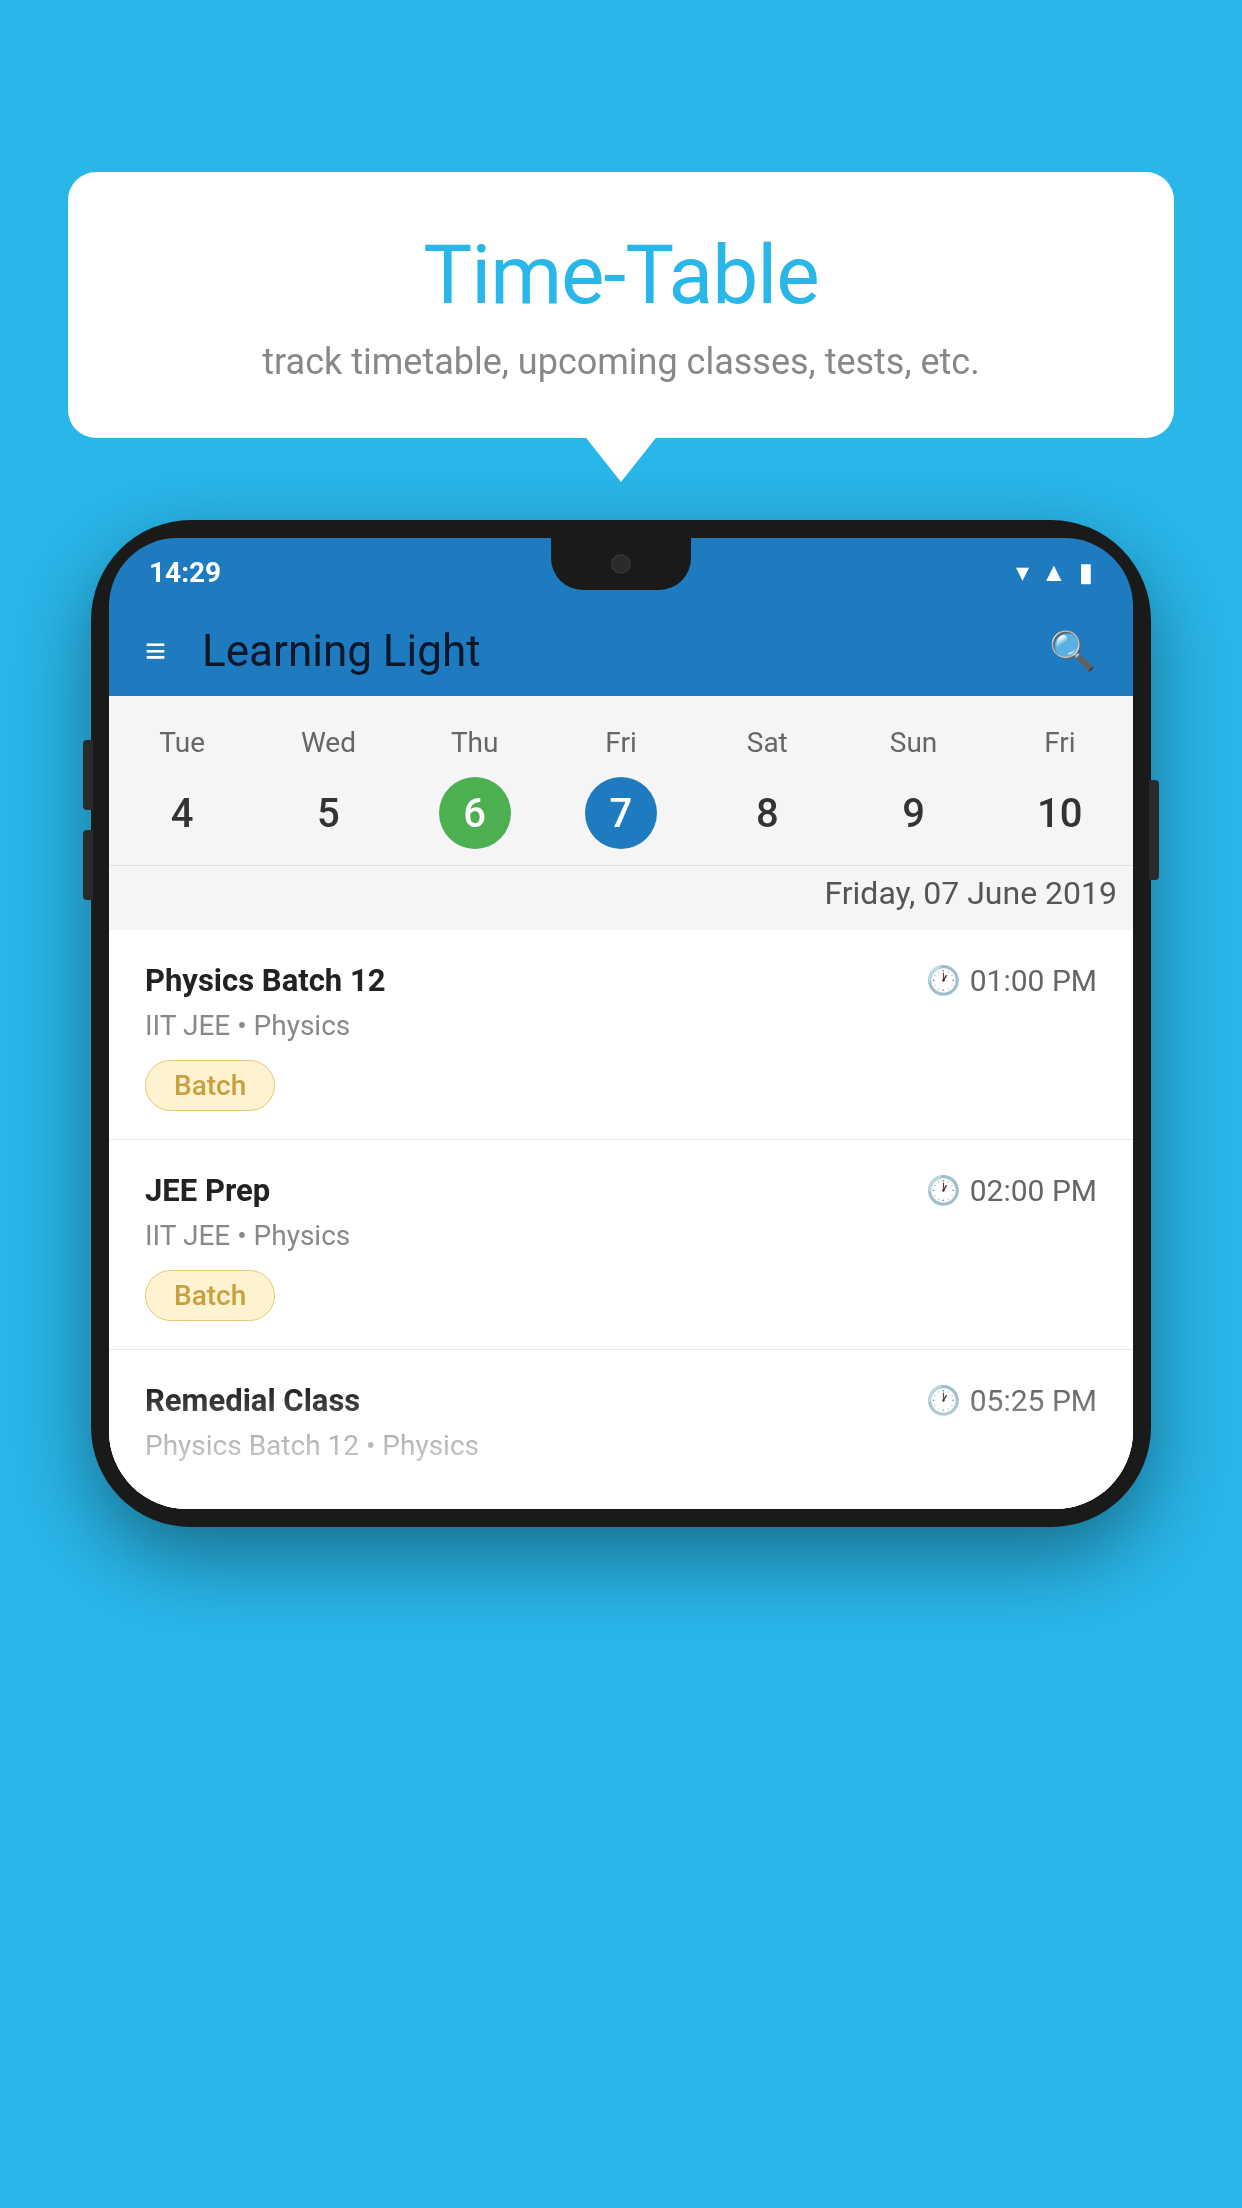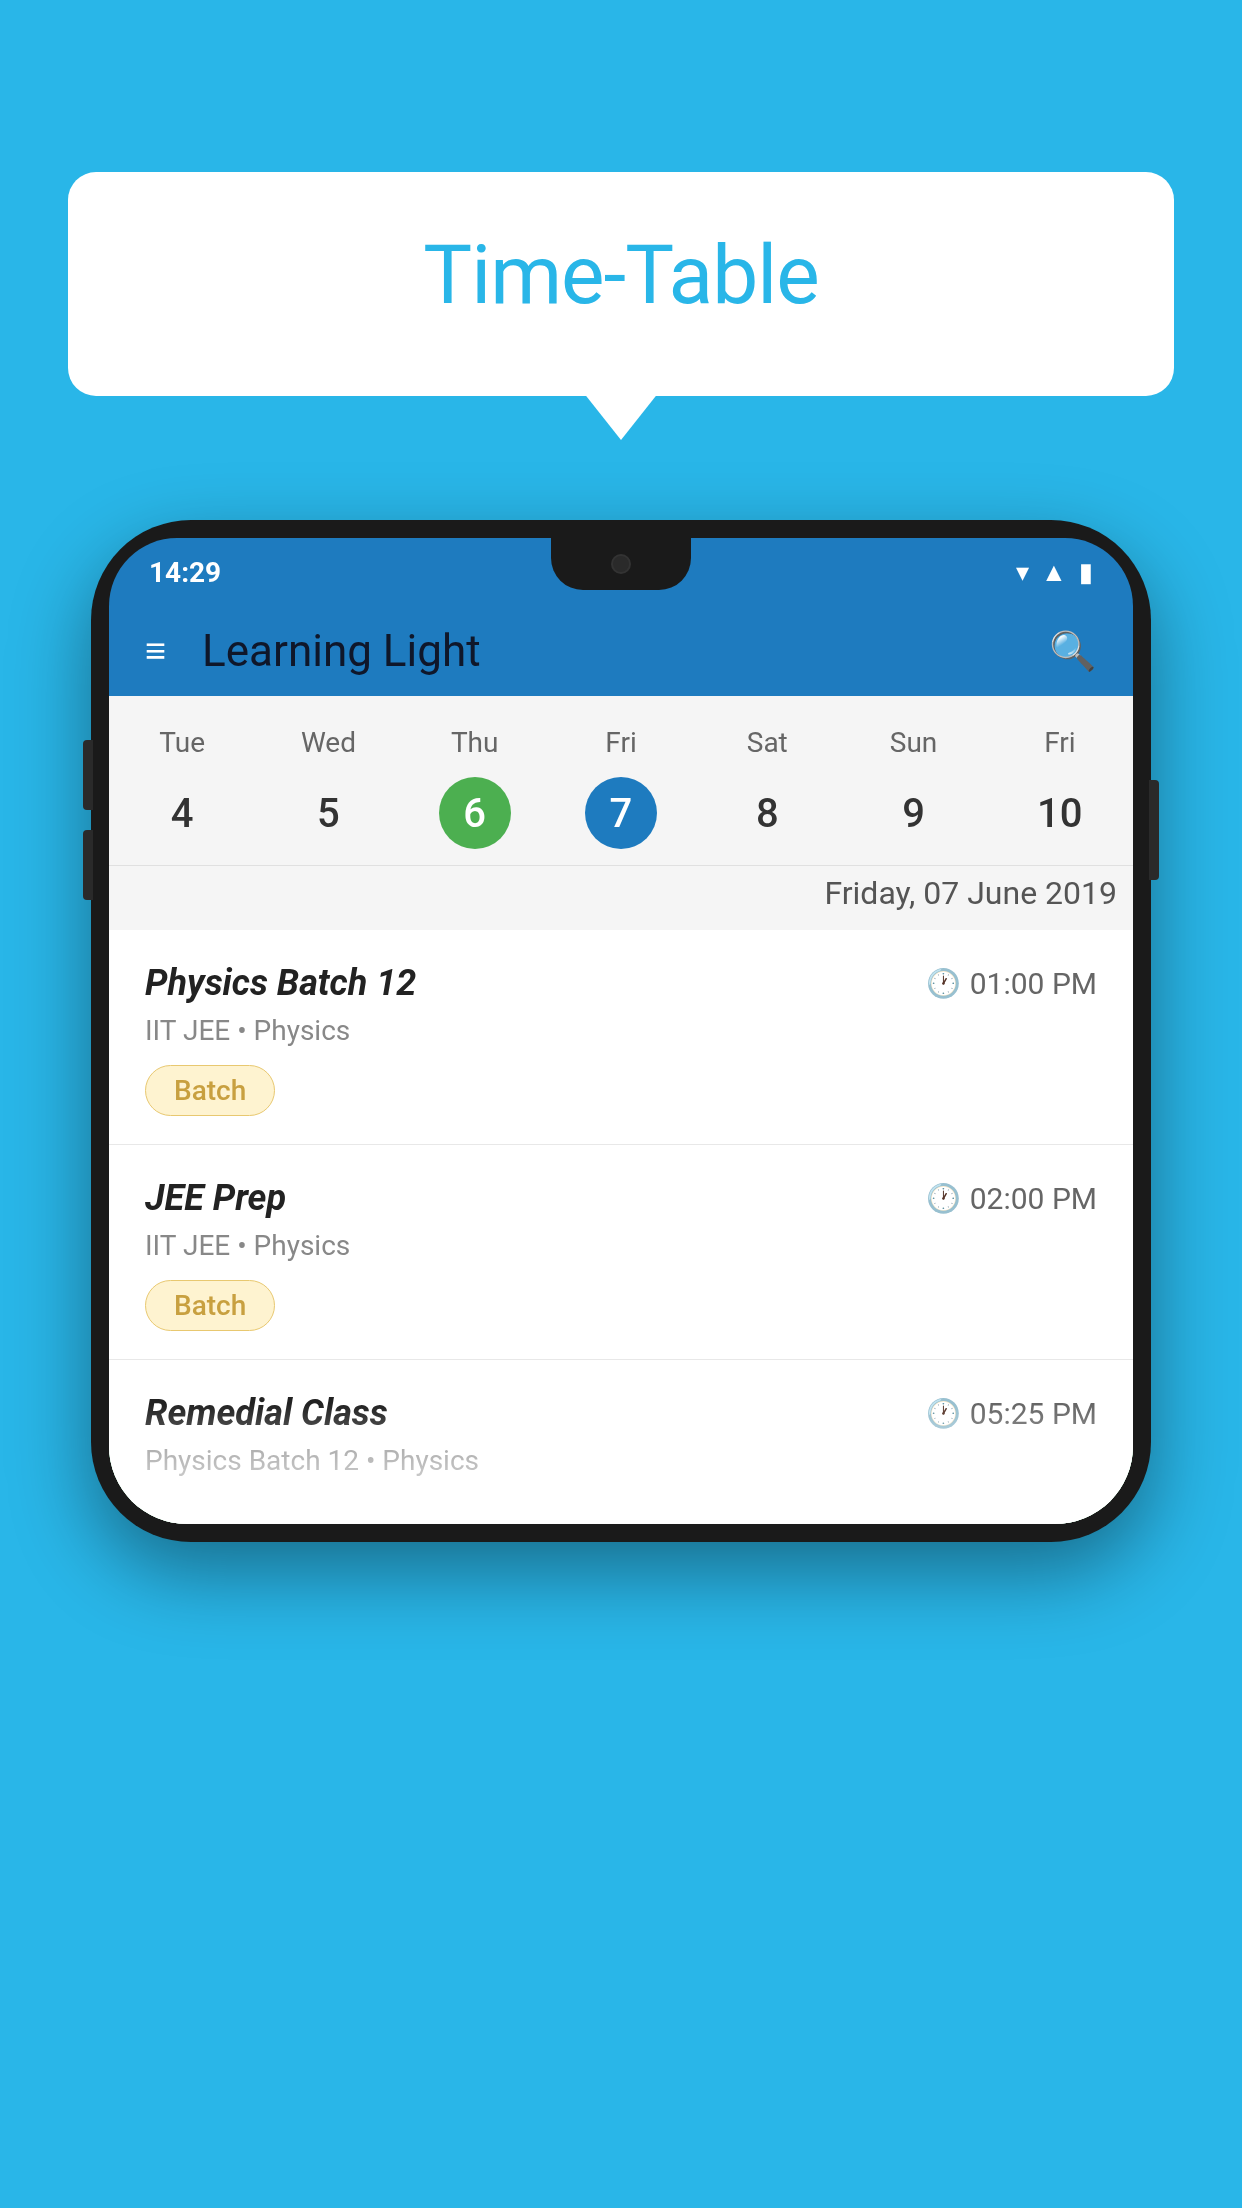--- a/index.html
+++ b/index.html
@@ -205,24 +205,23 @@
       border-bottom: 1px solid #e8e8e8;
       background: white;
     }
     .schedule-item-header {
       display: flex;
       justify-content: space-between;
       align-items: center;
       margin-bottom: 10px;
     }
     .item-title {
-      font-size: 36px;
+      font-size: 31px;
       font-weight: 700;
       color: #222;
-      font-style: italic;
     }
     .item-time {
       font-size: 30px;
       color: #666;
       display: flex;
       align-items: center;
       gap: 8px;
     }
     .clock-icon {
       font-size: 28px;
@@ -291,20 +290,21 @@
       height: 100px;
       background: #2a2a2a;
       border-radius: 0 4px 4px 0;
     }
   </style>
 </head>
 <body>
 
 <div class="speech-bubble">
   <div class="bubble-title">Time-Table</div>
+  <div class="bubble-subtitle">track timetable, upcoming classes, tests, etc.</div>
 </div>
 
 <div class="phone-container">
   <div class="phone-frame">
 
     <div class="volume-button"></div>
     <div class="volume-button2"></div>
     <div class="power-button"></div>
 
     <div class="phone-status-bar">

